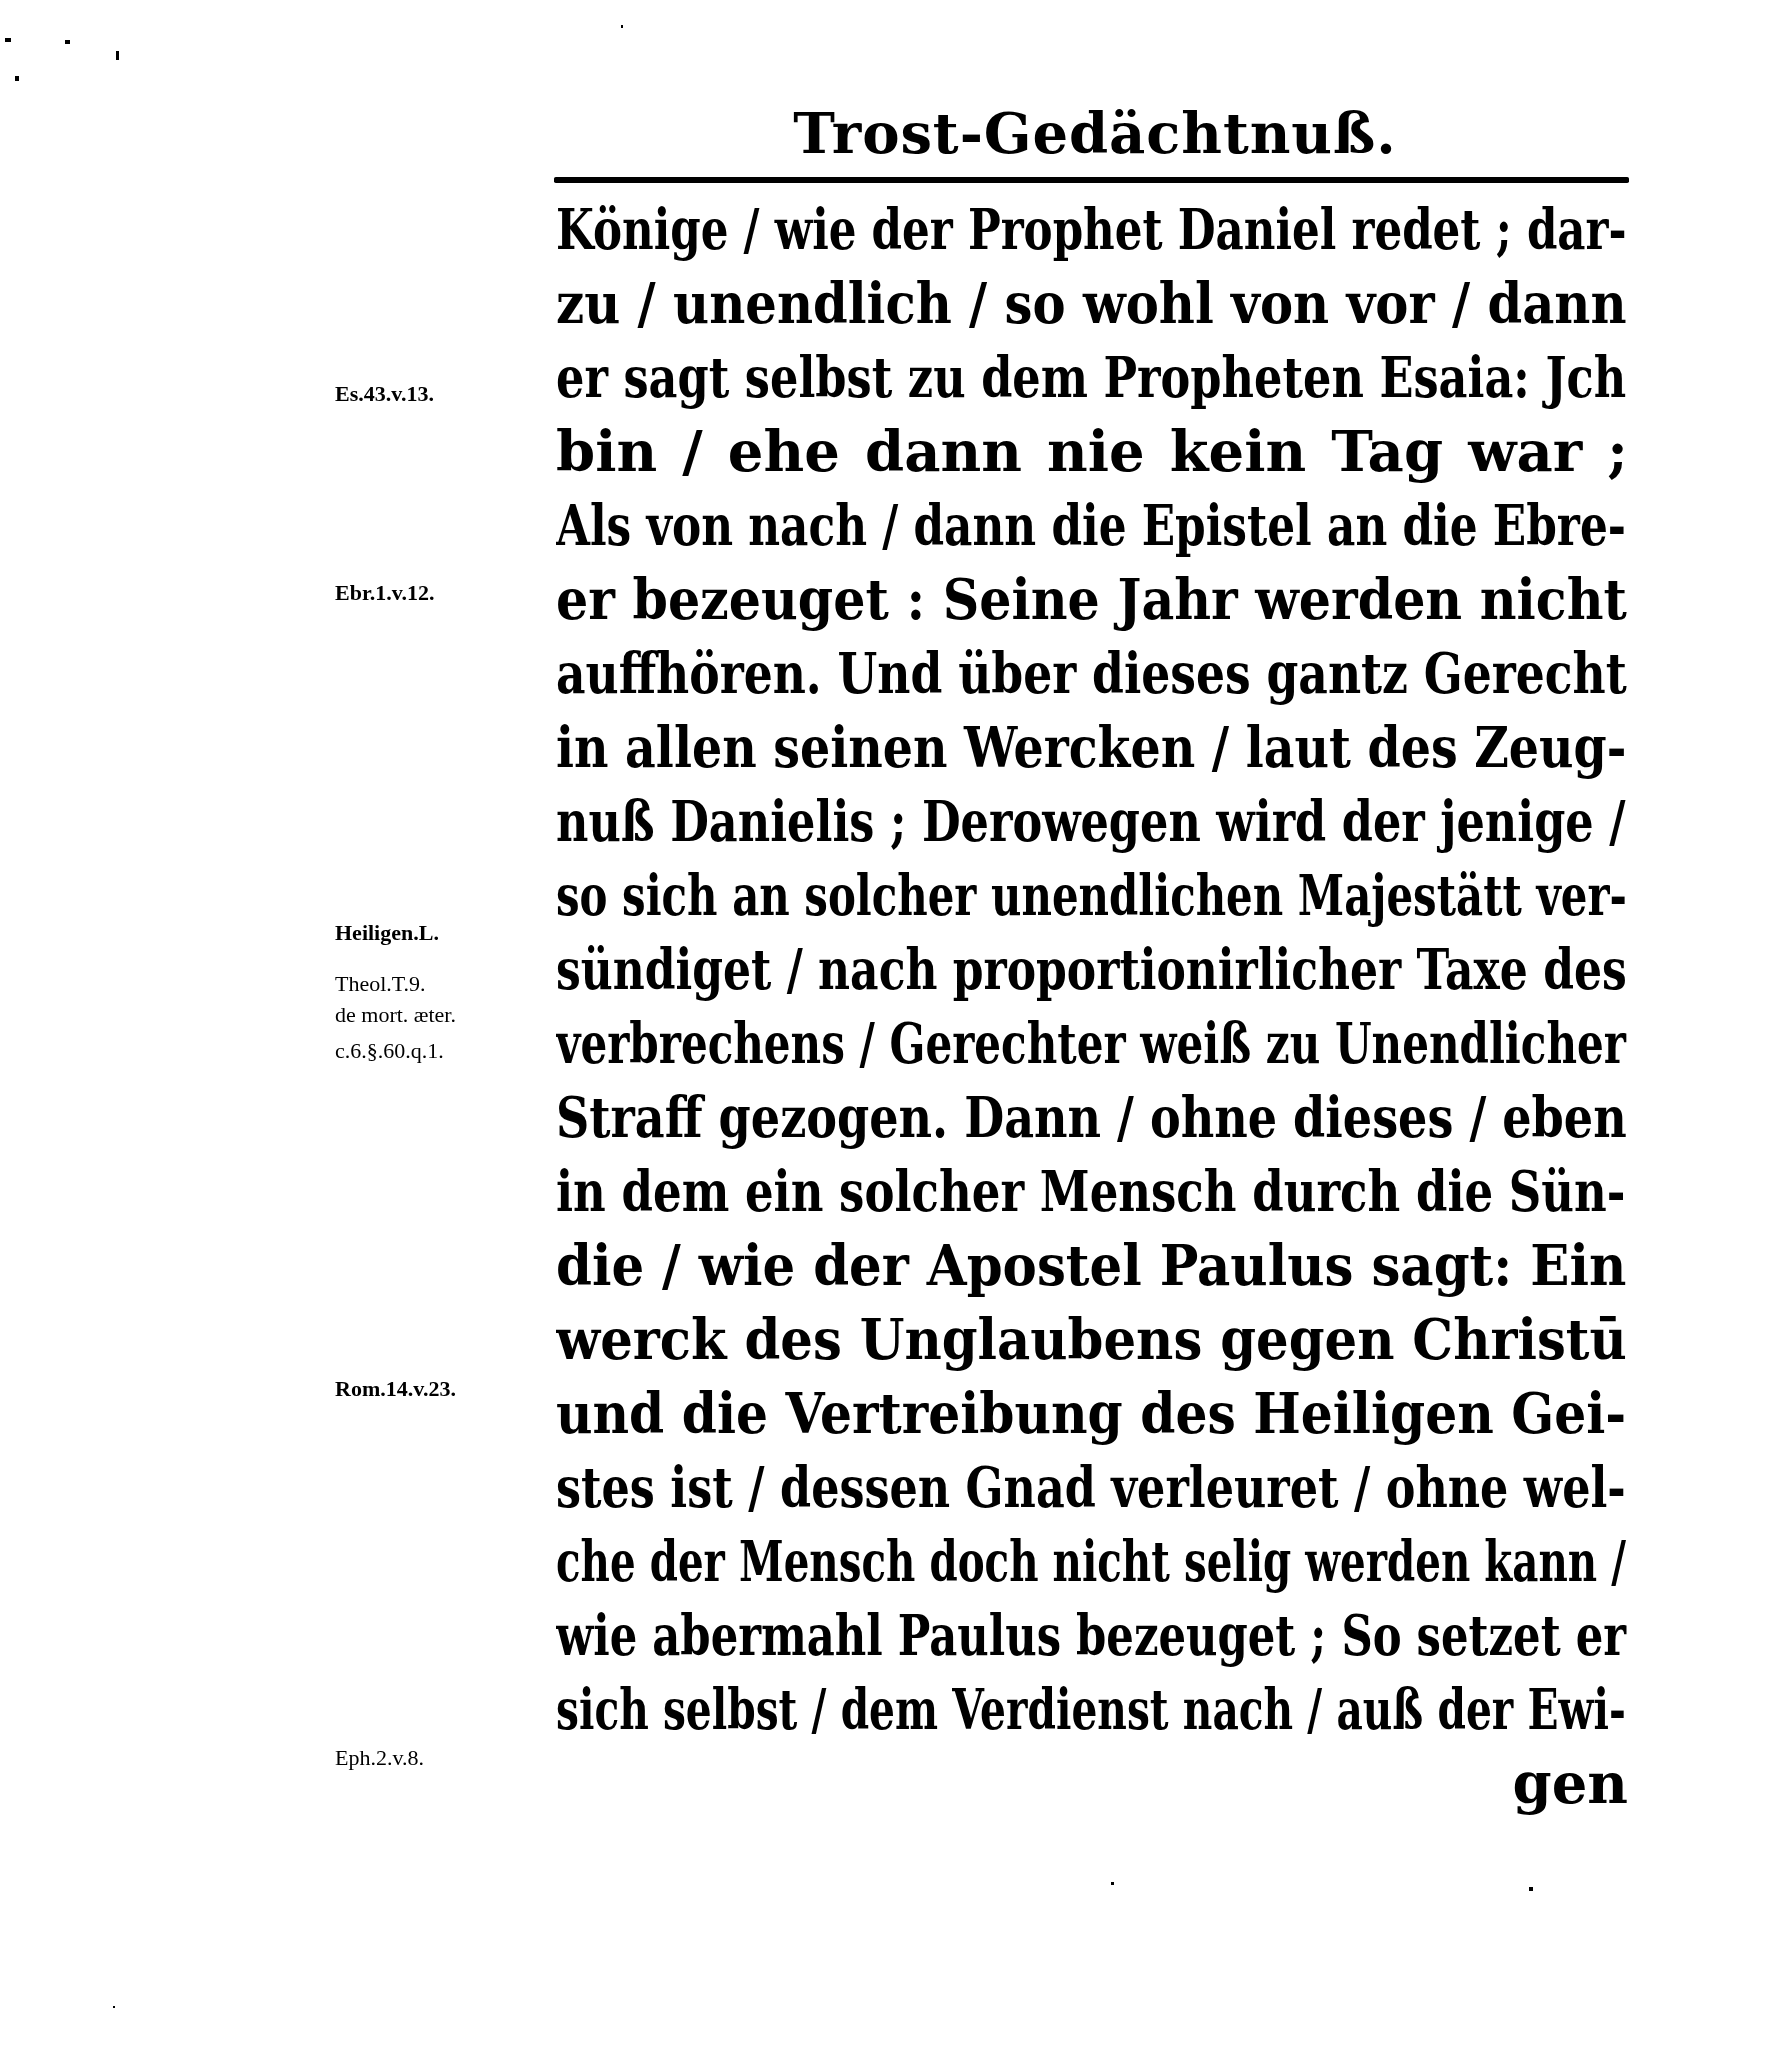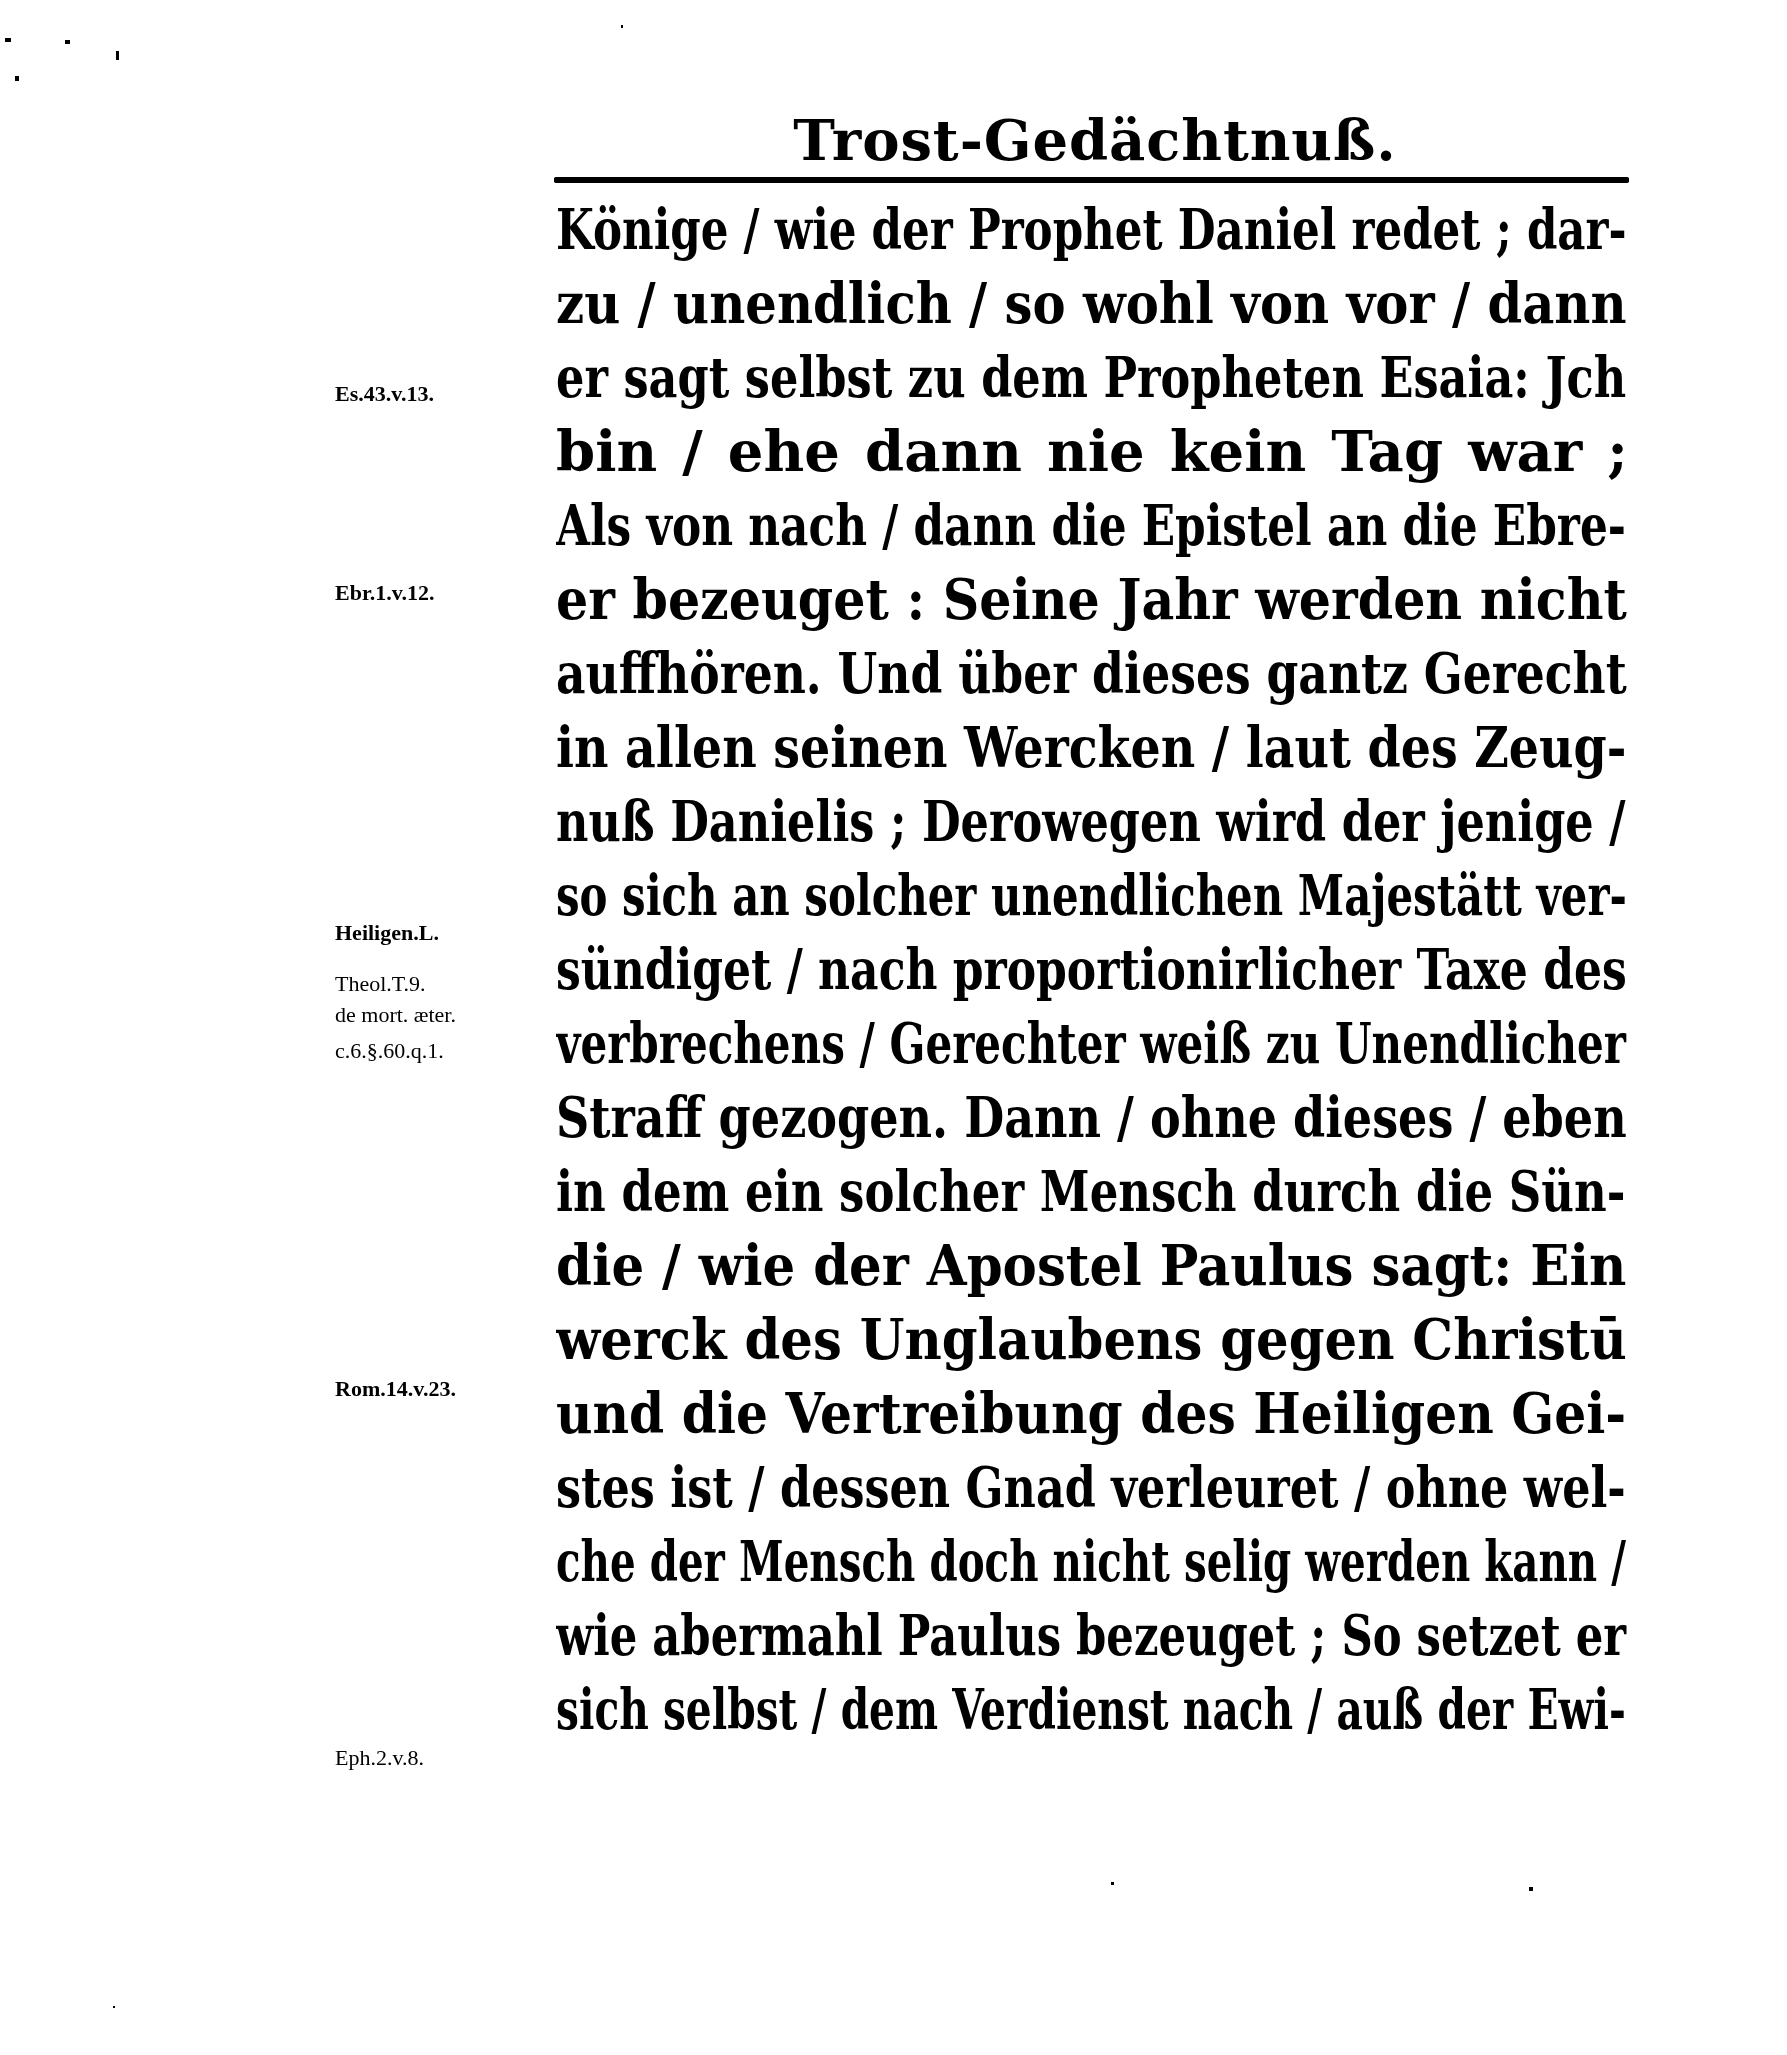--- a/index.html
+++ b/index.html
@@ -1,19 +1,19 @@
 <!DOCTYPE html>
 <html style="font-size:14.5px"><head>
   <meta charset="utf-8">
   <style>
     html, body { margin: 0; padding: 0; background: #ffffff; }
     body { width: 1788px; height: 2055px; position: relative; overflow: hidden; color: #000; }
     .page { position: absolute; inset: 0; }
     .running-head {
-      position: absolute; left: 543px; width: 1104px; top: 107px;
+      position: absolute; left: 543px; width: 1104px; top: 100px;
       text-align: center; font-family: "DejaVu Serif", serif; font-weight: bold;
       font-size: 56px; letter-spacing: 0.9px;
     }
     .rule {
       position: absolute; left: 554px; width: 1075px; top: 177px; height: 6.3px;
       background: #000; border-radius: 1.8px;
     }
     .body-text { position: absolute; left: 556px; width: 1072px; top: 192px; }
     .line {
       height: 74px; line-height: 74px; white-space: nowrap;
@@ -51,20 +51,21 @@
     <div class="line" style="transform: scaleX(0.751); width: 1427px; text-align: left; text-align-last: left;">verbrechens / Gerechter weiß zu Unendlicher</div>
     <div class="line" style="transform: scaleX(0.823); width: 1303px; text-align: left; text-align-last: left;">Straff gezogen. Dann / ohne dieses / eben</div>
     <div class="line" style="transform: scaleX(0.804); width: 1332px; text-align: left; text-align-last: left;">in dem ein solcher Mensch durch die Sün-</div>
     <div class="line" style="transform: scaleX(0.918); width: 1168px; text-align: left; text-align-last: left;">die / wie der Apostel Paulus sagt: Ein</div>
     <div class="line" style="transform: scaleX(0.916); width: 1171px; text-align: left; text-align-last: left;">werck des Unglaubens gegen Christū</div>
     <div class="line" style="transform: scaleX(0.898); width: 1193px; text-align: left; text-align-last: left;">und die Vertreibung des Heiligen Gei-</div>
     <div class="line" style="transform: scaleX(0.794); width: 1350px; text-align: left; text-align-last: left;">stes ist / dessen Gnad verleuret / ohne wel-</div>
     <div class="line" style="transform: scaleX(0.721); width: 1486px; text-align: left; text-align-last: left;">che der Mensch doch nicht selig werden kann /</div>
     <div class="line" style="transform: scaleX(0.773); width: 1387px; text-align: left; text-align-last: left;">wie abermahl Paulus bezeuget ; So setzet er</div>
     <div class="line" style="transform: scaleX(0.727); width: 1474px; text-align: left; text-align-last: left;">sich selbst / dem Verdienst nach / auß der Ewi-</div>
+    <div class="line last">gen</div>
   </div>
 
   <div class="note" style="top:378px">Es.43.v.13.</div>
   <div class="note" style="top:577px">Ebr.1.v.12.</div>
   <div class="note" style="top:917px">Heiligen.L.</div>
   <div class="note light" style="top:948px">Theol.T.9.</div>
   <div class="note light" style="top:979px">de mort. æter.</div>
   <div class="note light" style="top:1015px">c.6.§.60.q.1.</div>
   <div class="note" style="top:1373px">Rom.14.v.23.</div>
   <div class="note light" style="top:1722px">Eph.2.v.8.</div>

